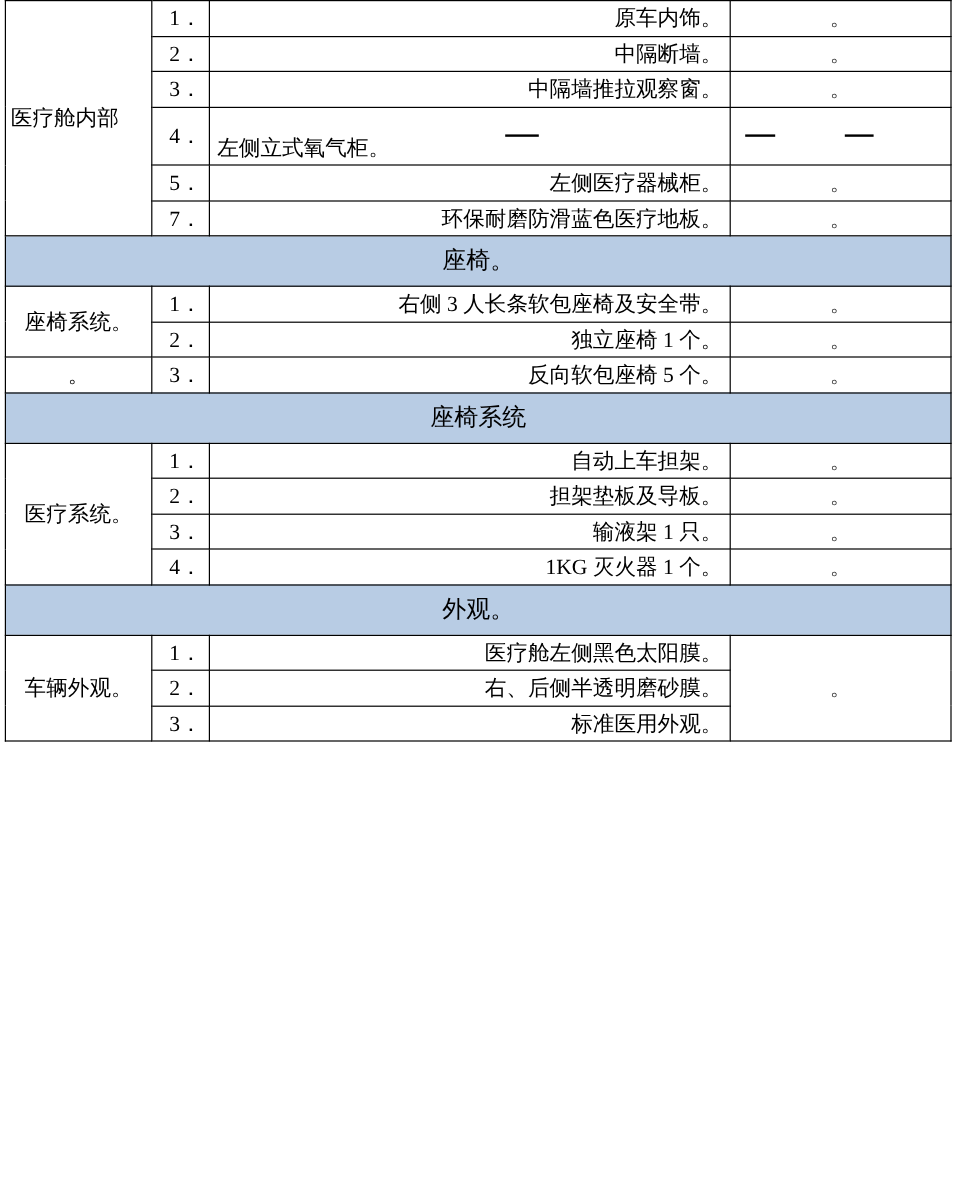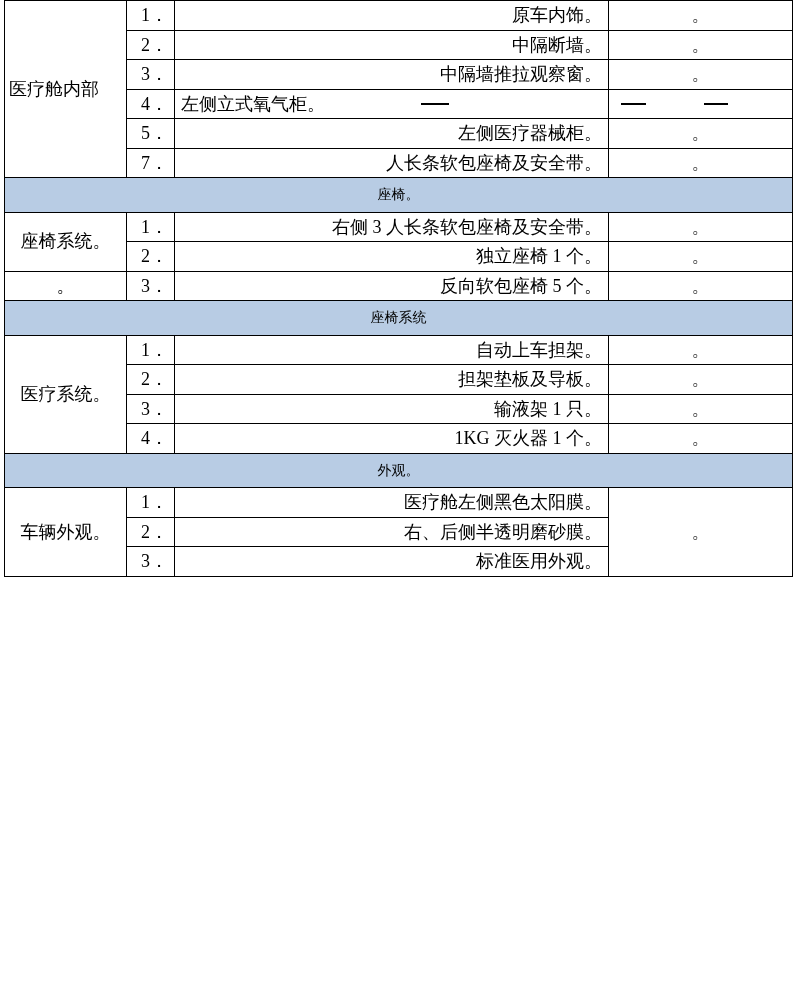--- a/index.html
+++ b/index.html
@@ -60,29 +60,29 @@
   }
   td.note {
     text-align: center;
     font-size: 12px;
     color: #333333;
     vertical-align: top;
   }
   tr.section td {
     background: #b8cce4;
     text-align: center;
-    font-size: 14px;
+    font-size: 20px;
     padding: 8px 0;
   }
   .dash-row {
     display: flex;
     align-items: center;
     justify-content: flex-start;
   }
-  .dash-row .label { flex: 0 0 auto; }
+  .dash-row .label { flex: 0 0 auto; margin-top: 19px; }
   .dash-row .d1 {
     margin-left: 96px;
     width: 28px;
     border-top: 2px solid #000;
     height: 0;
   }
   .note-dashes {
     display: flex;
     align-items: center;
     justify-content: flex-start;
@@ -139,21 +139,21 @@
           </div>
         </td>
       </tr>
       <tr>
         <td class="num">5．</td>
         <td class="desc">左侧医疗器械柜。</td>
         <td class="note">。</td>
       </tr>
       <tr>
         <td class="num">7．</td>
-        <td class="desc">人长条软包座椅及安全带。</td>
+        <td class="desc">环保耐磨防滑蓝色医疗地板。</td>
         <td class="note">。</td>
       </tr>
 
       <tr class="section">
         <td colspan="4">座椅。</td>
       </tr>
       <tr>
         <td class="cat" rowspan="2">座椅系统。</td>
         <td class="num">1．</td>
         <td class="desc">右侧 3 人长条软包座椅及安全带。</td>

